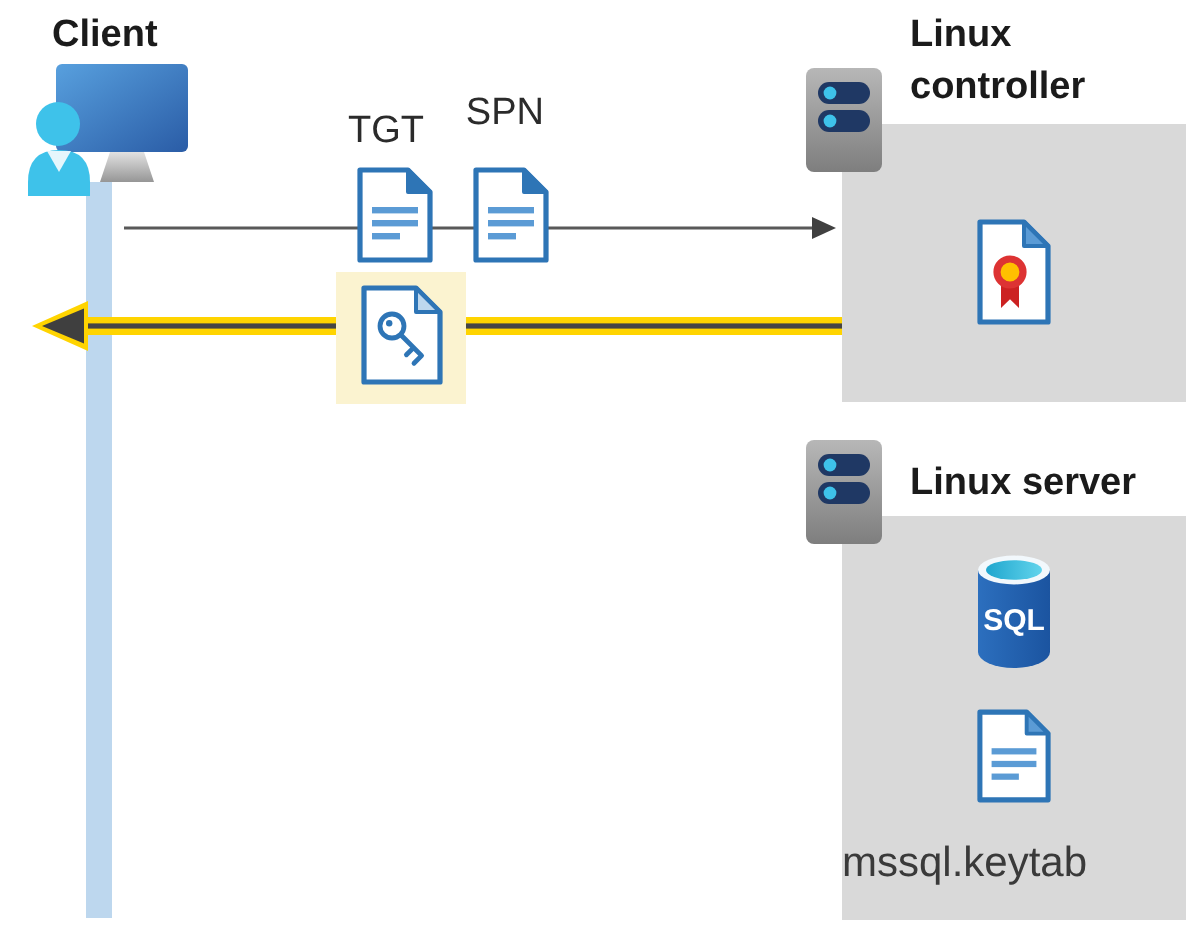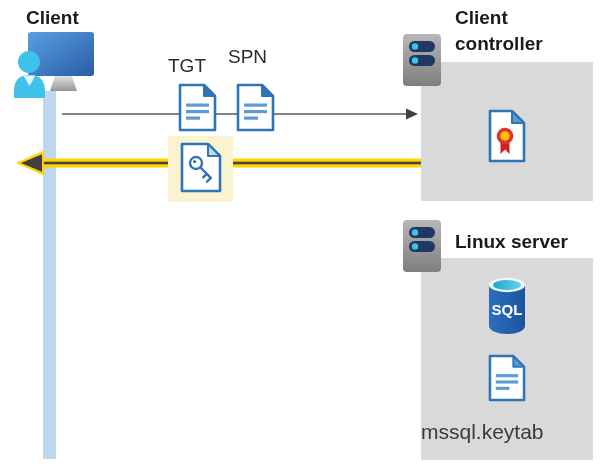--- a/index.html
+++ b/index.html
@@ -1,20 +1,20 @@
 <!DOCTYPE html>
 <html><head>
 <meta charset="utf-8">
 <style>
   html,body{margin:0;padding:0;background:#ffffff;}
   .canvas{position:relative;width:600px;height:468px;background:#ffffff;
           font-family:"Liberation Sans",sans-serif;overflow:hidden;}
   .abs{position:absolute;}
   .heading{font-weight:700;color:#1b1b1b;font-size:19px;line-height:26px;}
-  .token-label{font-size:19px;color:#2b2b2b;text-align:left;width:44px;}
+  .token-label{font-size:19px;color:#2b2b2b;text-align:right;width:44px;}
   .panel{background:#D9D9D9;}
   .timeline{background:#BDD7EE;}
   .highlight{background:#FBF3D0;}
   .keytab-label{font-size:21px;color:#3a3a3a;text-align:left;width:172px;}
   .nowrap{white-space:nowrap;}
   svg{display:block;}
 </style>
 </head>
 <body>
 
@@ -89,21 +89,21 @@
         <stop offset="0" stop-color="#B7B7B7"></stop>
           <stop offset="1" stop-color="#7E7E7E"></stop>
       </linearGradient>
     </defs>
     <rect x="1" y="1" width="38" height="52" rx="4" fill="url(#srvA)"></rect>
     <rect x="7" y="8" width="26" height="11" rx="5.5" fill="#1F3864"></rect>
     <circle cx="13" cy="13.5" r="3.2" fill="#3EC2EA"></circle>
     <rect x="7" y="22" width="26" height="11" rx="5.5" fill="#1F3864"></rect>
     <circle cx="13" cy="27.5" r="3.2" fill="#3EC2EA"></circle>
   </svg>
-  <div class="abs heading" style="left:455px;top:5px;width:120px;">Client controller</div>
+  <div class="abs heading" style="left:455px;top:5px;width:120px;">Linux controller</div>
   <svg class="abs" style="left:488px;top:109px;" width="38" height="54" viewBox="0 0 38 54">
     <path d="M2 2 H24 L36 14 V52 H2 Z" fill="#ffffff" stroke="#2E75B6" stroke-width="2.6" stroke-linejoin="round"></path>
     <path d="M24 2 L36 14 H24 Z" fill="#5B9BD5" stroke="#2E75B6" stroke-width="2" stroke-linejoin="round"></path>
     <path d="M12.5 30 V45 L17 40.6 L21.5 45 V30 Z" fill="#CC2222"></path>
     <circle cx="17" cy="27" r="6.5" fill="#FFC000" stroke="#DD3333" stroke-width="3.6"></circle>
   </svg>
 
   <div class="abs panel" style="left:421px;top:258px;width:172px;height:202px;"></div>
   <svg class="abs" style="left:402px;top:219px;" width="40" height="54" viewBox="0 0 40 54">
     <defs>

